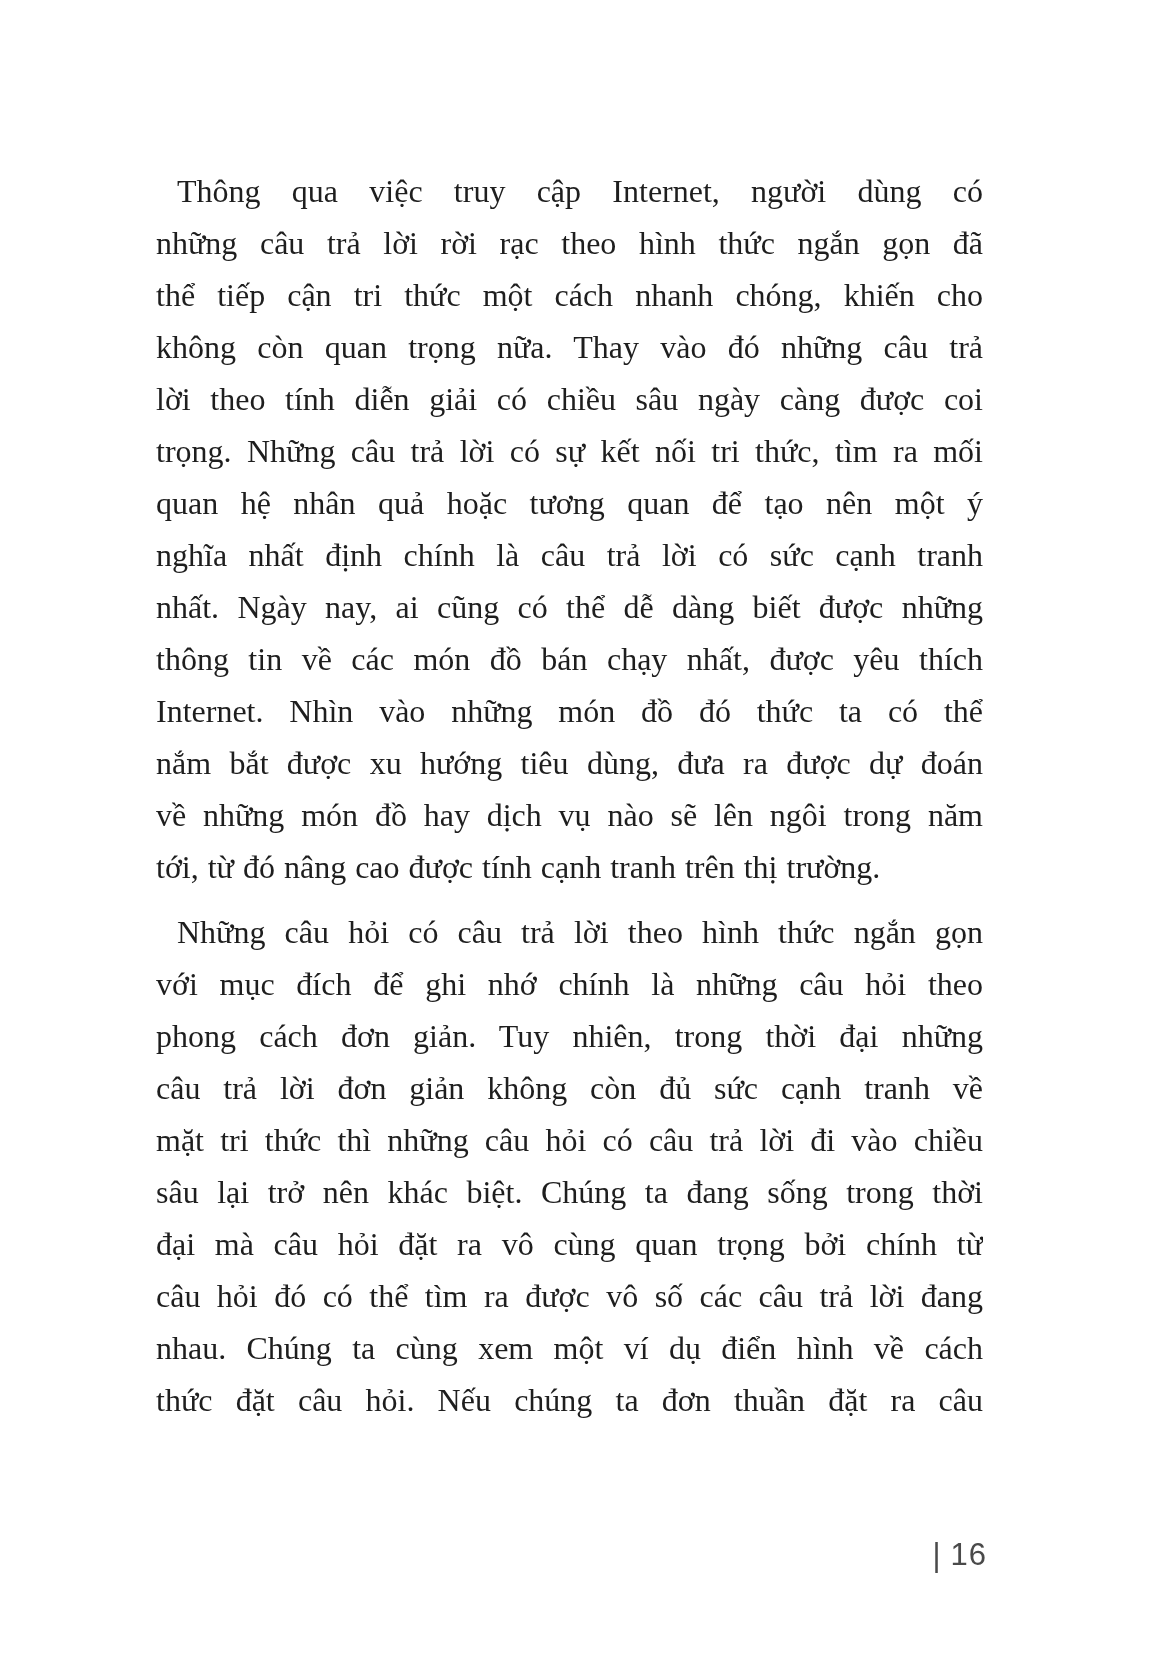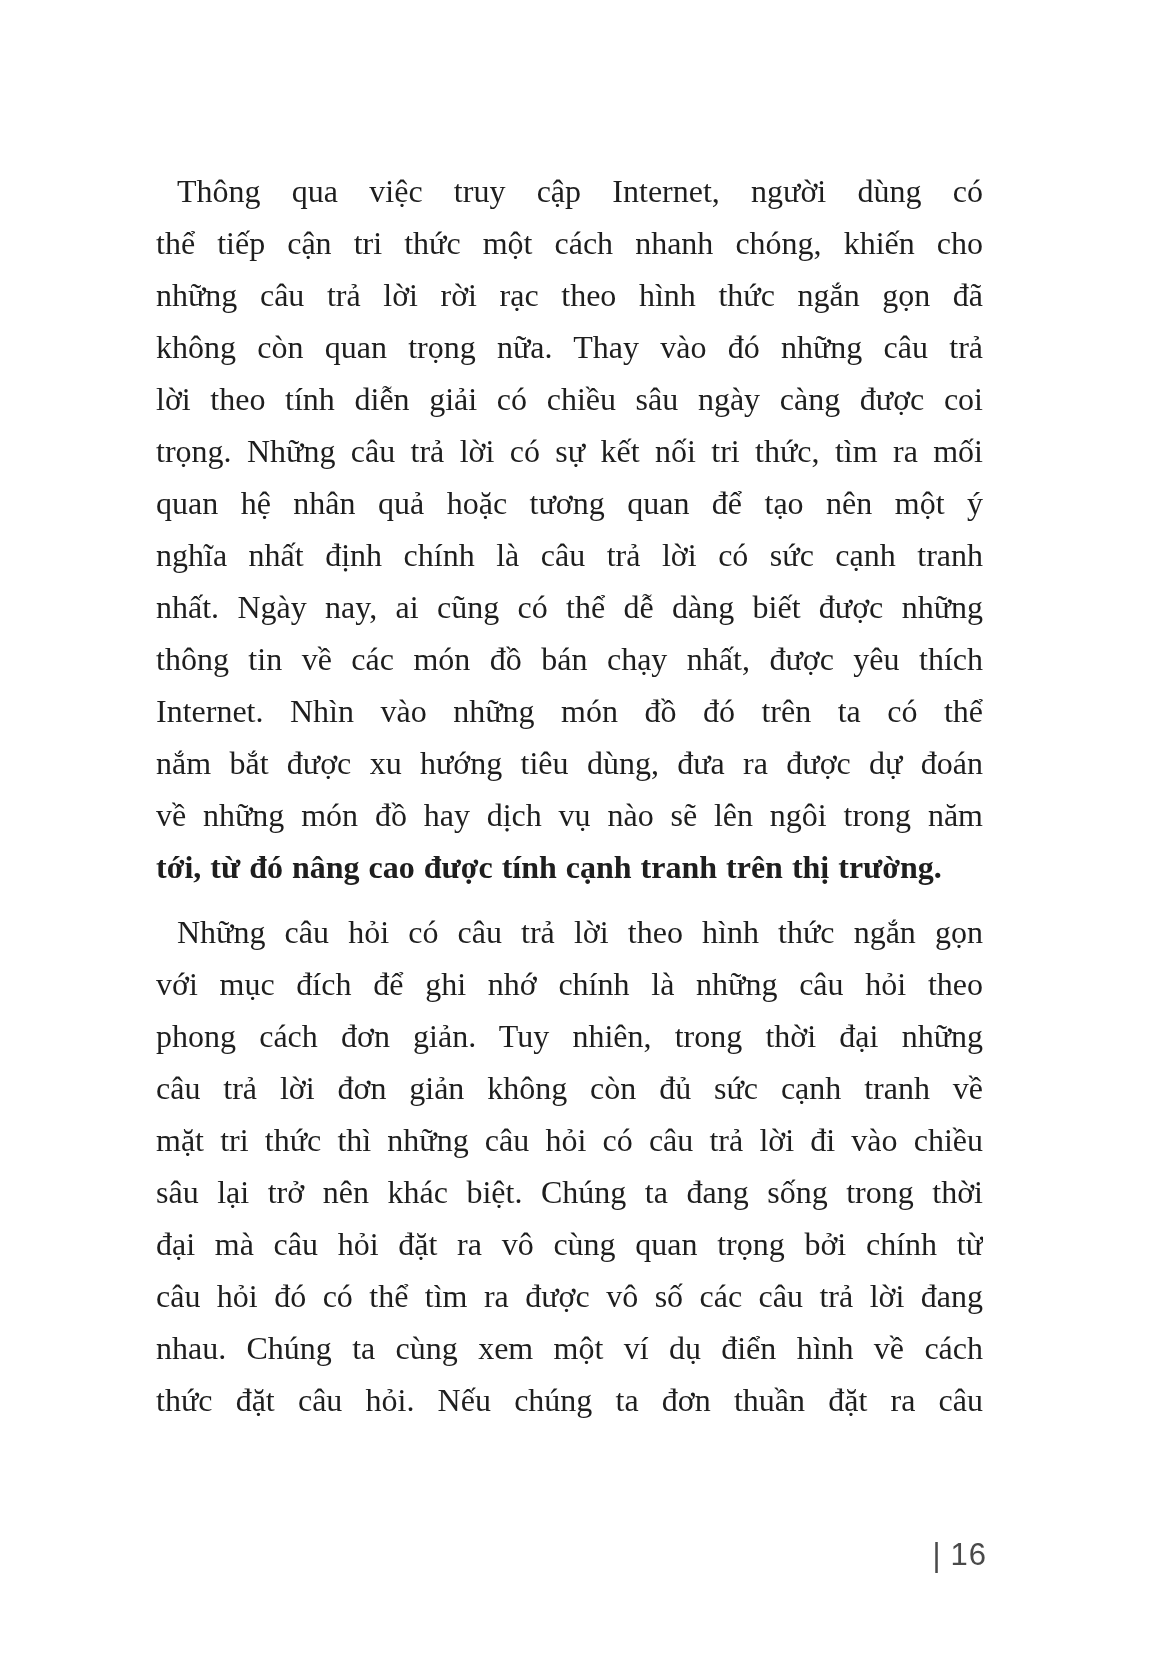--- a/index.html
+++ b/index.html
@@ -38,21 +38,20 @@
     text-align-last: justify;
     max-height: 52px;
     overflow: hidden;
     word-spacing: 1px;
   }
   .line.first {
     padding-left: 21px;
   }
   .line.last-left {
     text-align-last: left;
-    font-weight: bold;
   }
   .pagenum {
     position: absolute;
     top: 1538px;
     right: 179px;
     display: flex;
     align-items: center;
     gap: 10px;
     font-family: "Liberation Sans", "DejaVu Sans", sans-serif;
     font-size: 31px;
@@ -68,30 +67,30 @@
     letter-spacing: 1px;
   }
 </style>
 </head>
 <body>
 
 <div class="sheet">
   <main class="text-block">
       <p class="para">
         <span class="line first">Thông qua việc truy cập Internet, người dùng có</span>
+        <span class="line">những câu trả lời rời rạc theo hình thức ngắn gọn đã</span>
         <span class="line">thể tiếp cận tri thức một cách nhanh chóng, khiến cho</span>
-        <span class="line">những câu trả lời rời rạc theo hình thức ngắn gọn đã</span>
         <span class="line">không còn quan trọng nữa. Thay vào đó những câu trả</span>
         <span class="line">lời theo tính diễn giải có chiều sâu ngày càng được coi</span>
         <span class="line">trọng. Những câu trả lời có sự kết nối tri thức, tìm ra mối</span>
         <span class="line">quan hệ nhân quả hoặc tương quan để tạo nên một ý</span>
         <span class="line">nghĩa nhất định chính là câu trả lời có sức cạnh tranh</span>
         <span class="line">nhất. Ngày nay, ai cũng có thể dễ dàng biết được những</span>
         <span class="line">thông tin về các món đồ bán chạy nhất, được yêu thích</span>
-        <span class="line">Internet. Nhìn vào những món đồ đó trên ta có thể</span>
+        <span class="line">Internet. Nhìn vào những món đồ đó thức ta có thể</span>
         <span class="line">nắm bắt được xu hướng tiêu dùng, đưa ra được dự đoán</span>
         <span class="line">về những món đồ hay dịch vụ nào sẽ lên ngôi trong năm</span>
         <span class="line last-left">tới, từ đó nâng cao được tính cạnh tranh trên thị trường.</span>
       </p>
       <p class="para">
         <span class="line first">Những câu hỏi có câu trả lời theo hình thức ngắn gọn</span>
         <span class="line">với mục đích để ghi nhớ chính là những câu hỏi theo</span>
         <span class="line">phong cách đơn giản. Tuy nhiên, trong thời đại những</span>
         <span class="line">câu trả lời đơn giản không còn đủ sức cạnh tranh về</span>
         <span class="line">mặt tri thức thì những câu hỏi có câu trả lời đi vào chiều</span>

